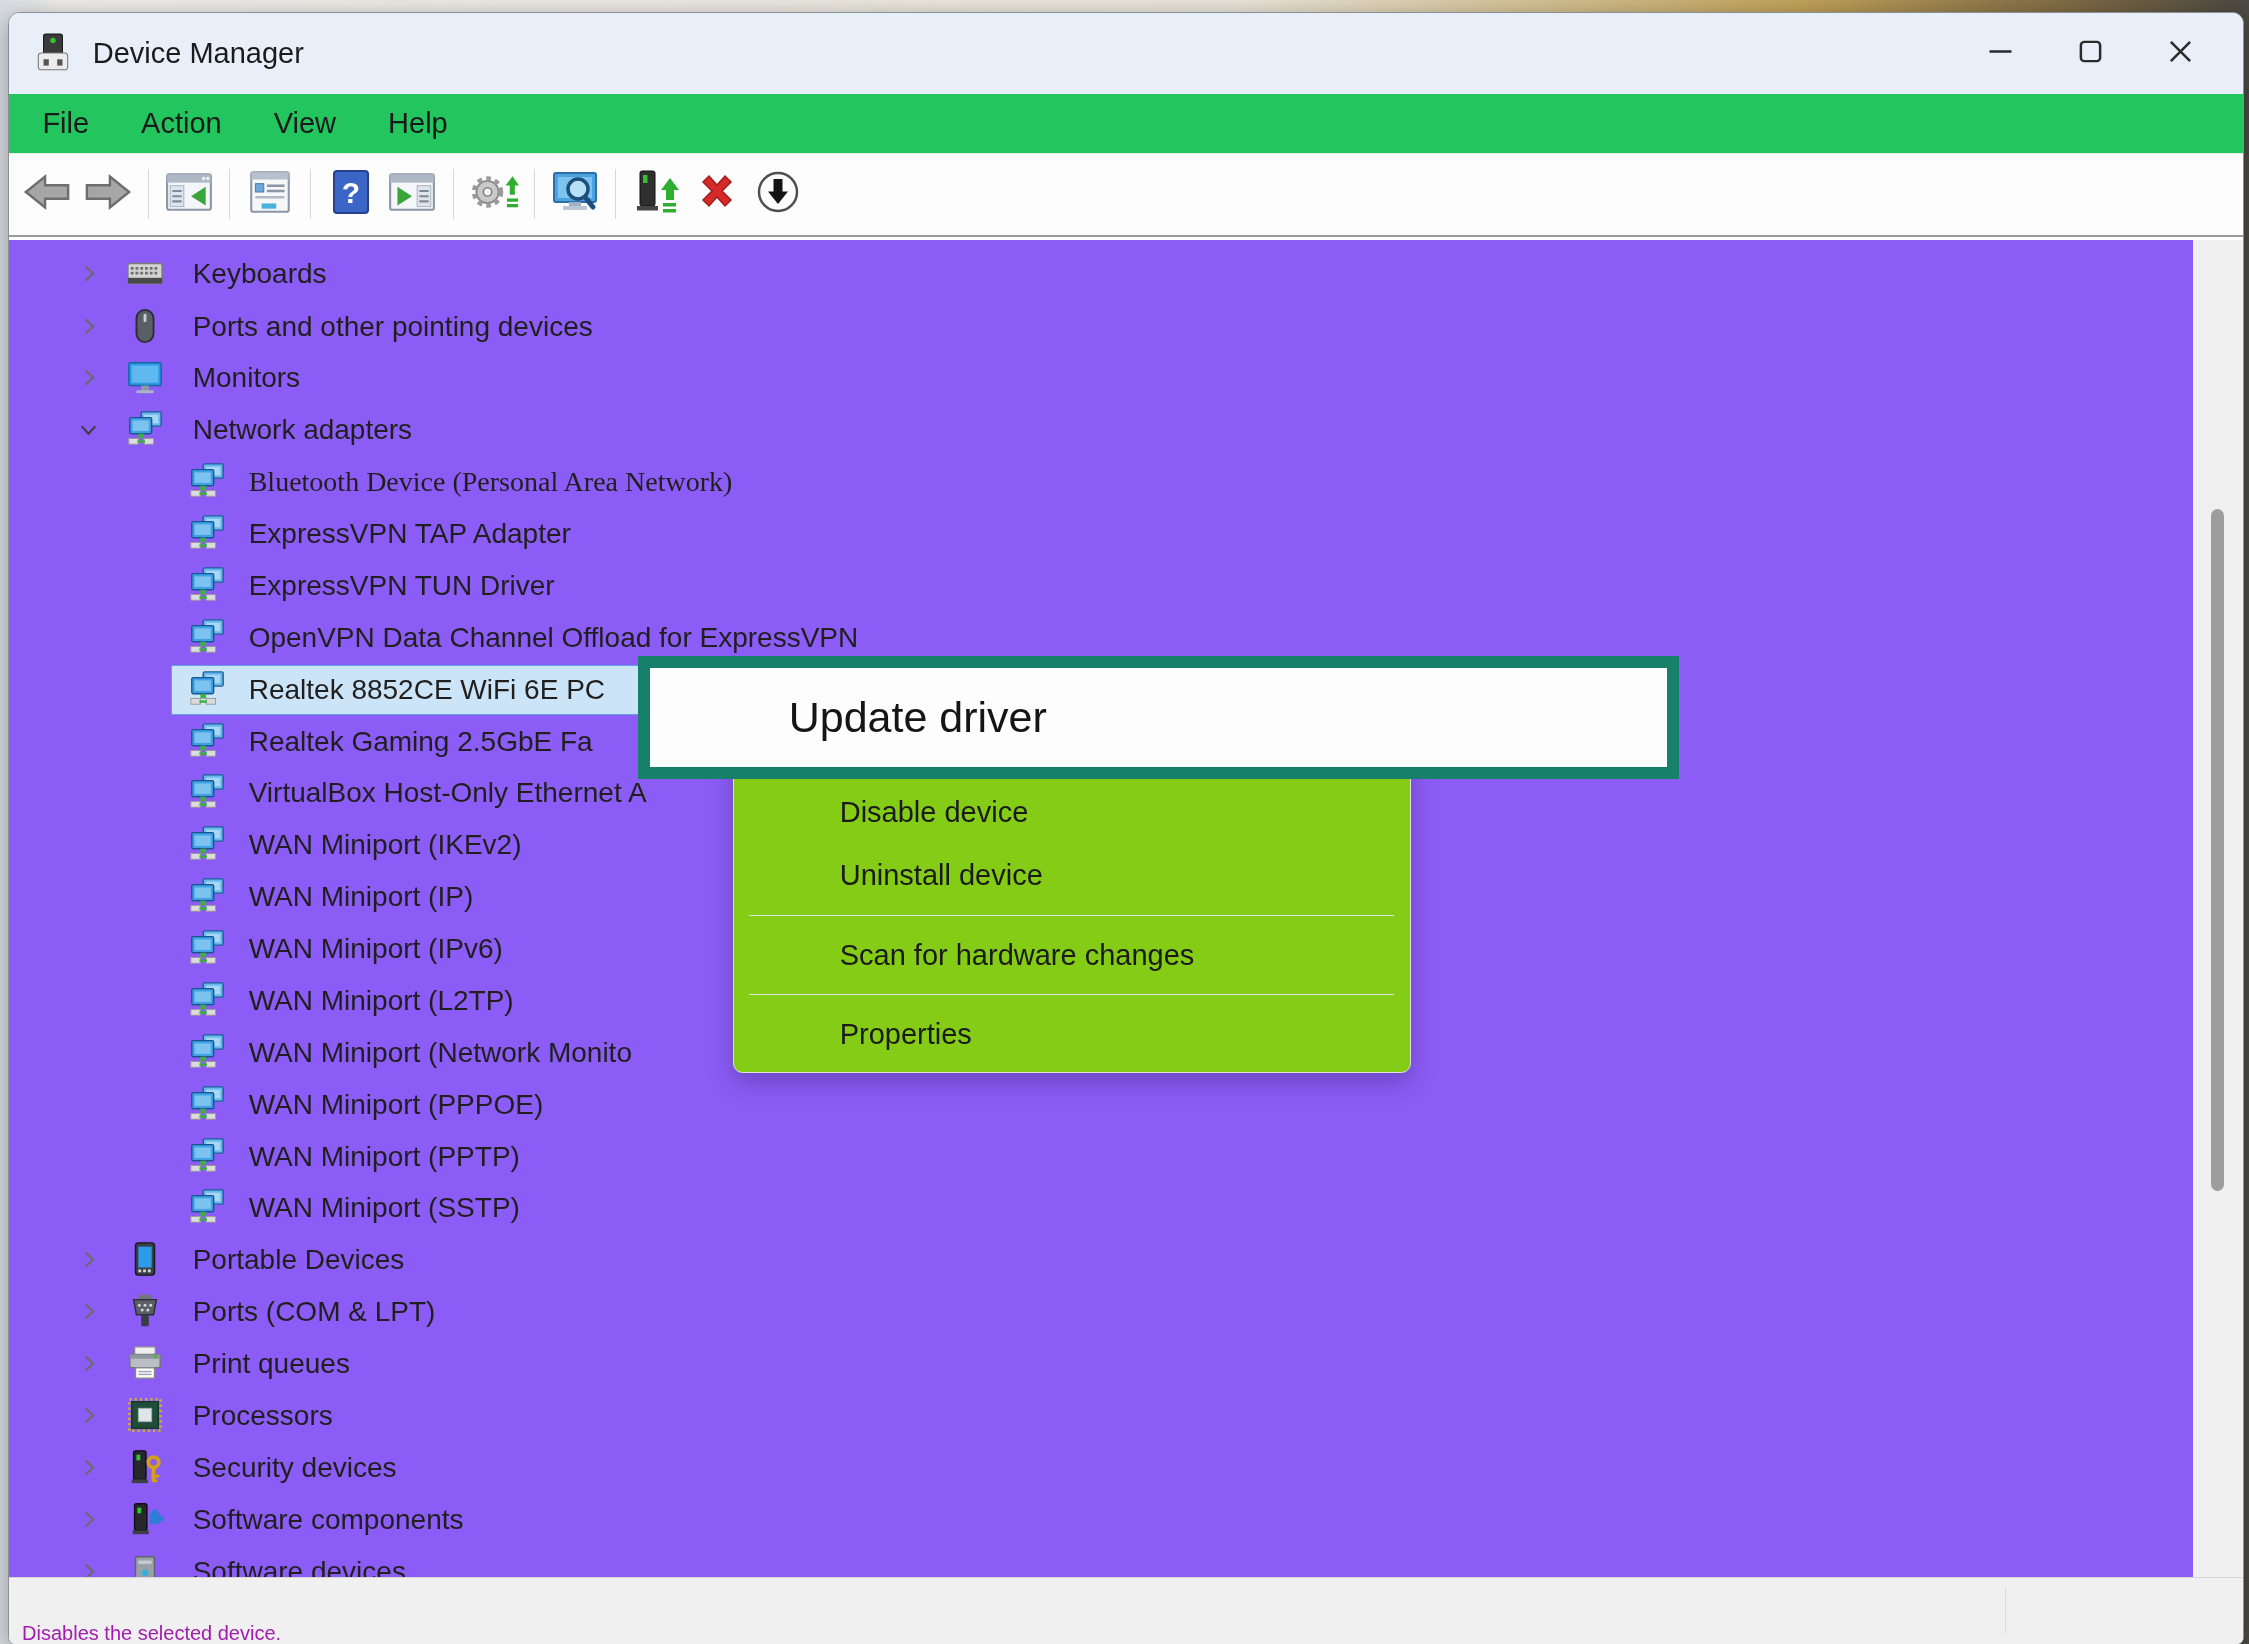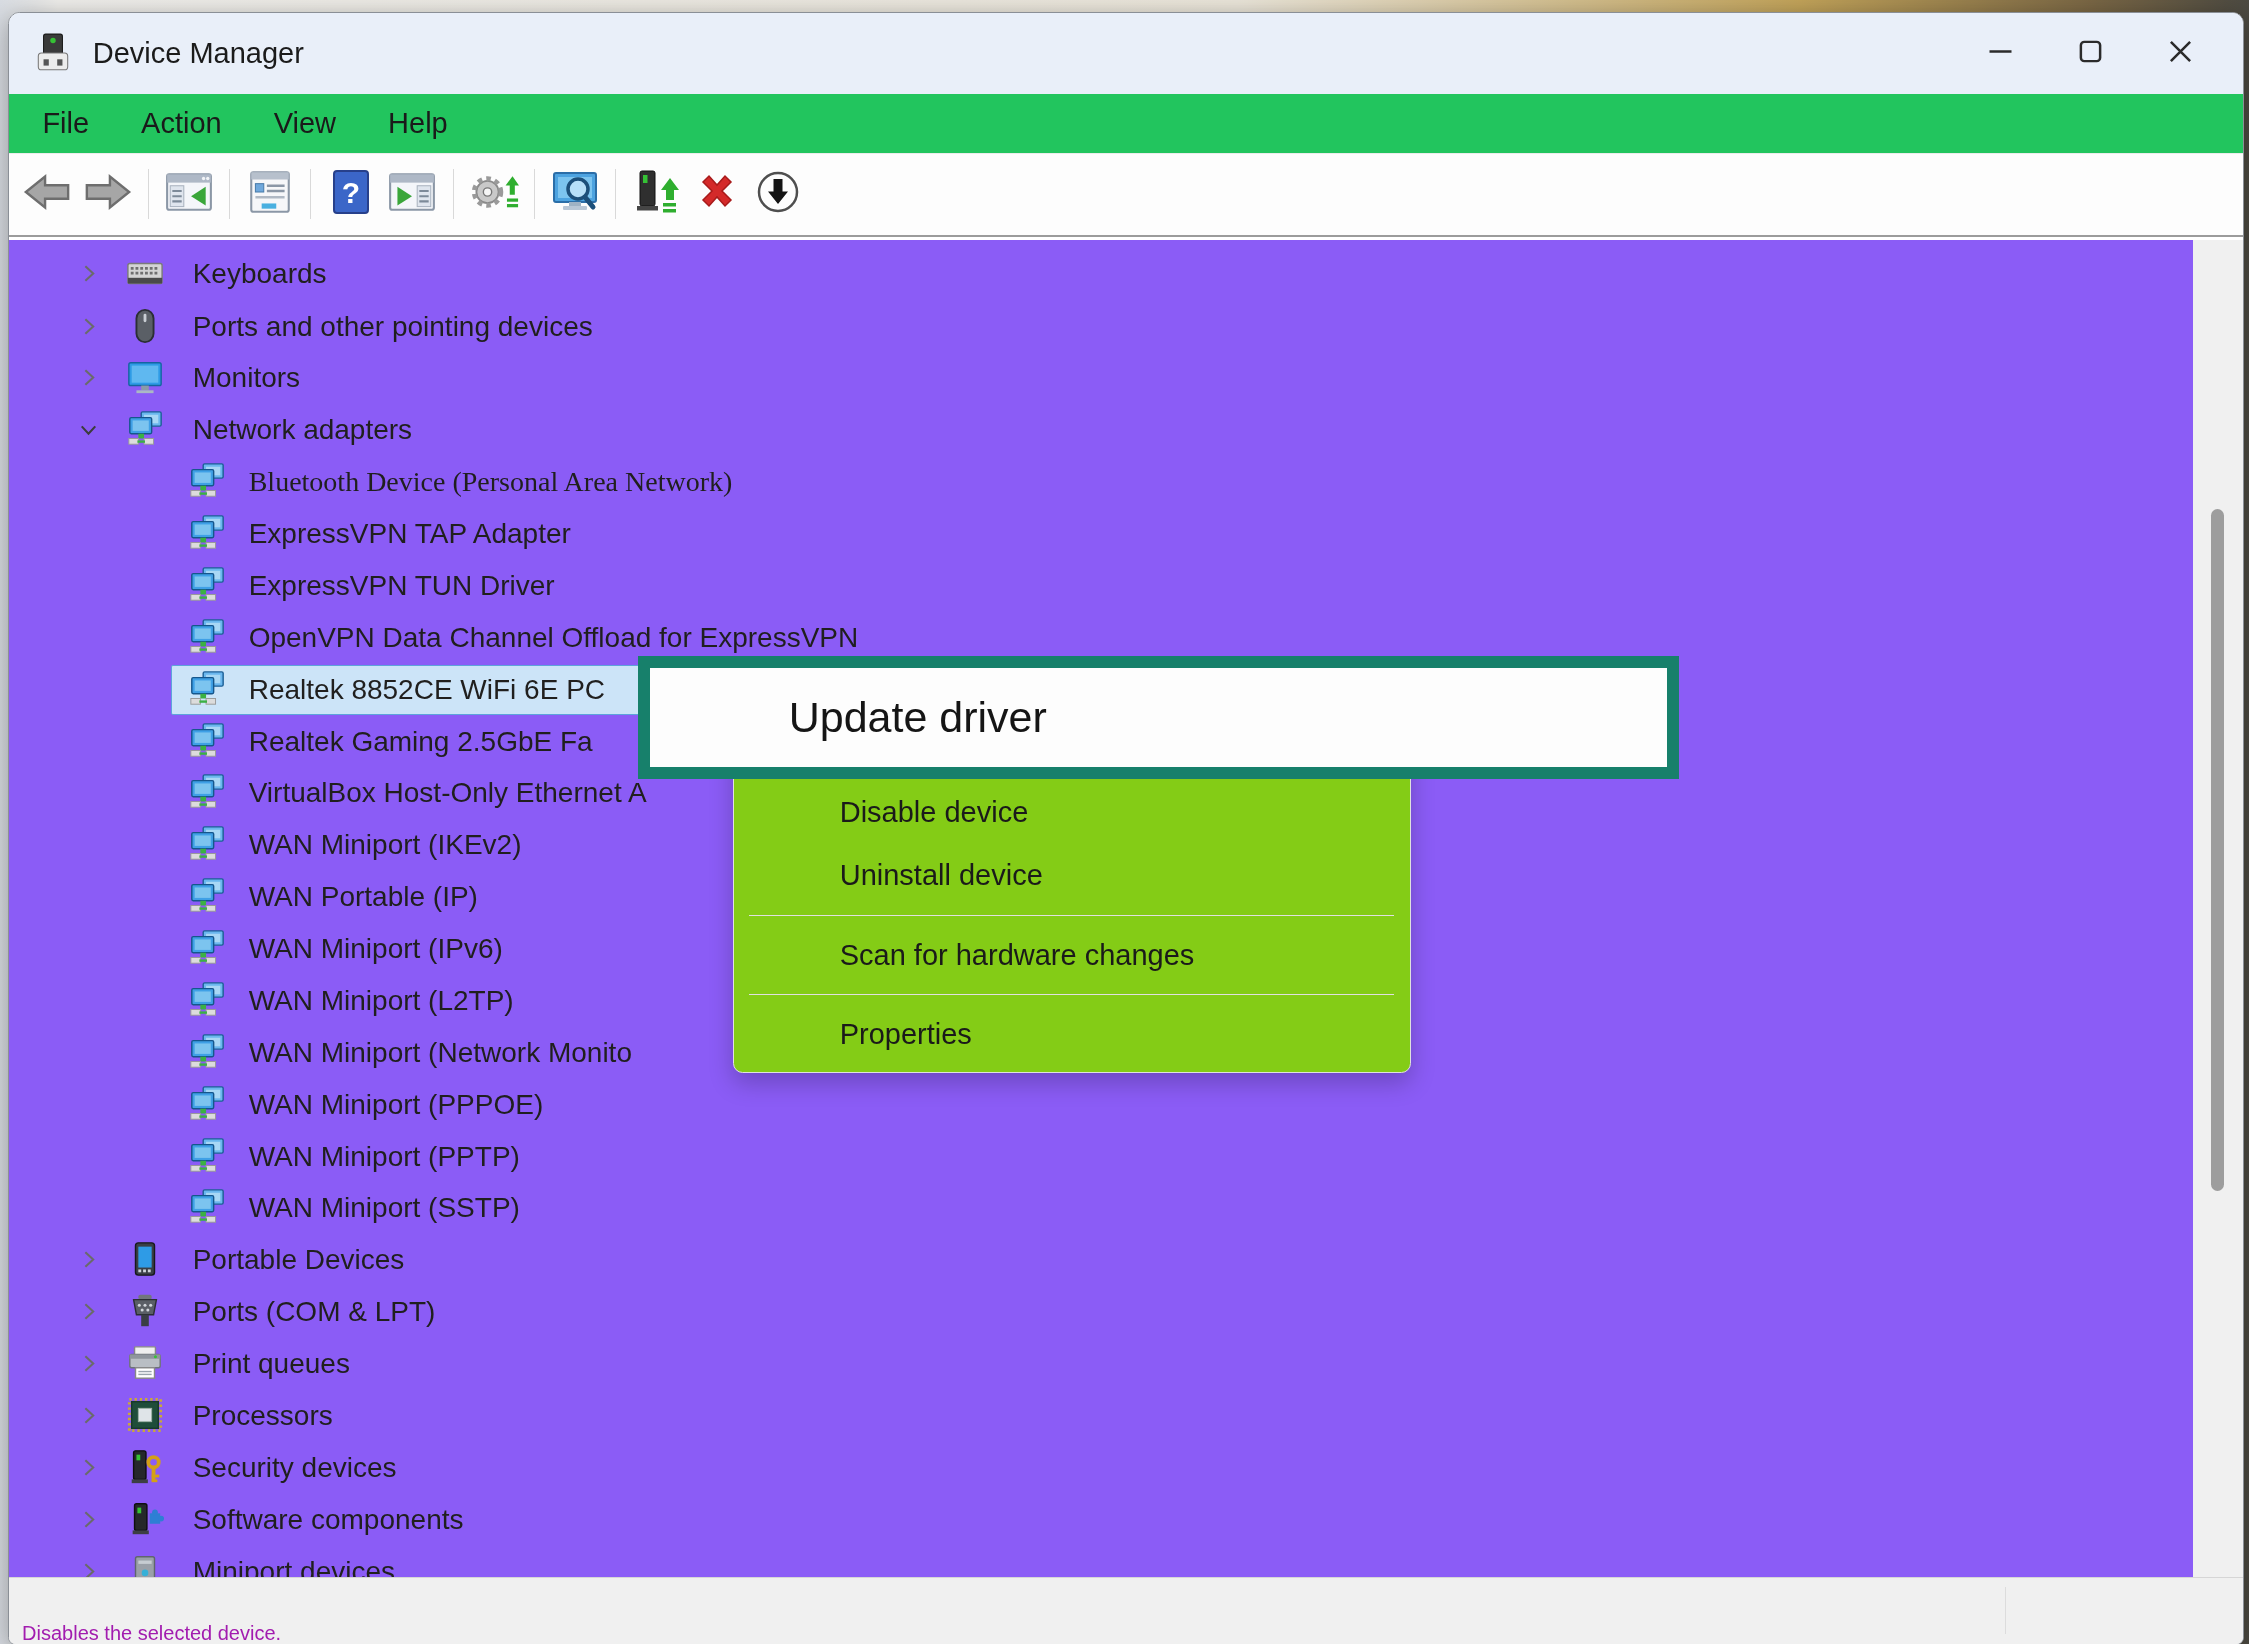--- a/index.html
+++ b/index.html
@@ -390,21 +390,21 @@
         <span class="tree-ico lvl2"><svg viewBox="0 0 40 40">
             <rect x="16" y="2" width="21" height="15" rx="1.5" fill="#6ab7ee" stroke="#1c5f96" stroke-width="1.5"></rect>
             <rect x="19" y="5" width="15" height="9" fill="#a8d7f5"></rect>
             <rect x="4" y="8" width="23" height="17" rx="1.5" fill="#3fa0e6" stroke="#15568c" stroke-width="1.5"></rect>
             <rect x="7" y="11" width="17" height="11" fill="#7cc4ef"></rect>
             <rect x="13" y="25" width="6" height="5" fill="#3bb143"></rect>
             <rect x="3" y="30" width="10" height="6" fill="#dcdcdc" stroke="#999"></rect>
             <rect x="19" y="30" width="10" height="6" fill="#dcdcdc" stroke="#999"></rect>
             <rect x="12" y="32" width="8" height="2.5" fill="#3bb143"></rect>
           </svg></span>
-        <span class="tree-label lvl2">WAN Portable (IP)</span>
+        <span class="tree-label lvl2">WAN Miniport (IP)</span>
       </div>
       <div class="tree-row" style="top: 683px;">
         <span class="tree-ico lvl2"><svg viewBox="0 0 40 40">
             <rect x="16" y="2" width="21" height="15" rx="1.5" fill="#6ab7ee" stroke="#1c5f96" stroke-width="1.5"></rect>
             <rect x="19" y="5" width="15" height="9" fill="#a8d7f5"></rect>
             <rect x="4" y="8" width="23" height="17" rx="1.5" fill="#3fa0e6" stroke="#15568c" stroke-width="1.5"></rect>
             <rect x="7" y="11" width="17" height="11" fill="#7cc4ef"></rect>
             <rect x="13" y="25" width="6" height="5" fill="#3bb143"></rect>
             <rect x="3" y="30" width="10" height="6" fill="#dcdcdc" stroke="#999"></rect>
             <rect x="19" y="30" width="10" height="6" fill="#dcdcdc" stroke="#999"></rect>
@@ -564,21 +564,21 @@
       <div class="tree-row" style="top: 1306px;">
         <span class="chev"><svg viewBox="0 0 24 24">
             <path d="M9 5 L16.5 12 L9 19" fill="none" stroke="#6a6a6a" stroke-width="2"></path>
           </svg></span>
         <span class="tree-ico"><svg viewBox="0 0 40 40">
             <rect x="10" y="5" width="20" height="29" rx="2" fill="#9aa0a8" stroke="#5f656d" stroke-width="1.5"></rect>
             <rect x="13" y="9" width="14" height="3.5" fill="#c6ccd2"></rect>
             <circle cx="20" cy="22" r="3.5" fill="#35b0d8"></circle>
             <rect x="8" y="34" width="24" height="3" fill="#b4bac1"></rect>
           </svg></span>
-        <span class="tree-label">Miniport devices</span>
+        <span class="tree-label">Software devices</span>
       </div>
     </div>
 
   <div class="scrollbar">
     <div class="scroll-thumb"></div>
   </div>
 
   <div class="context-menu">
       <div class="cm-item">Update driver</div>
       <div class="cm-item">Disable device</div>

